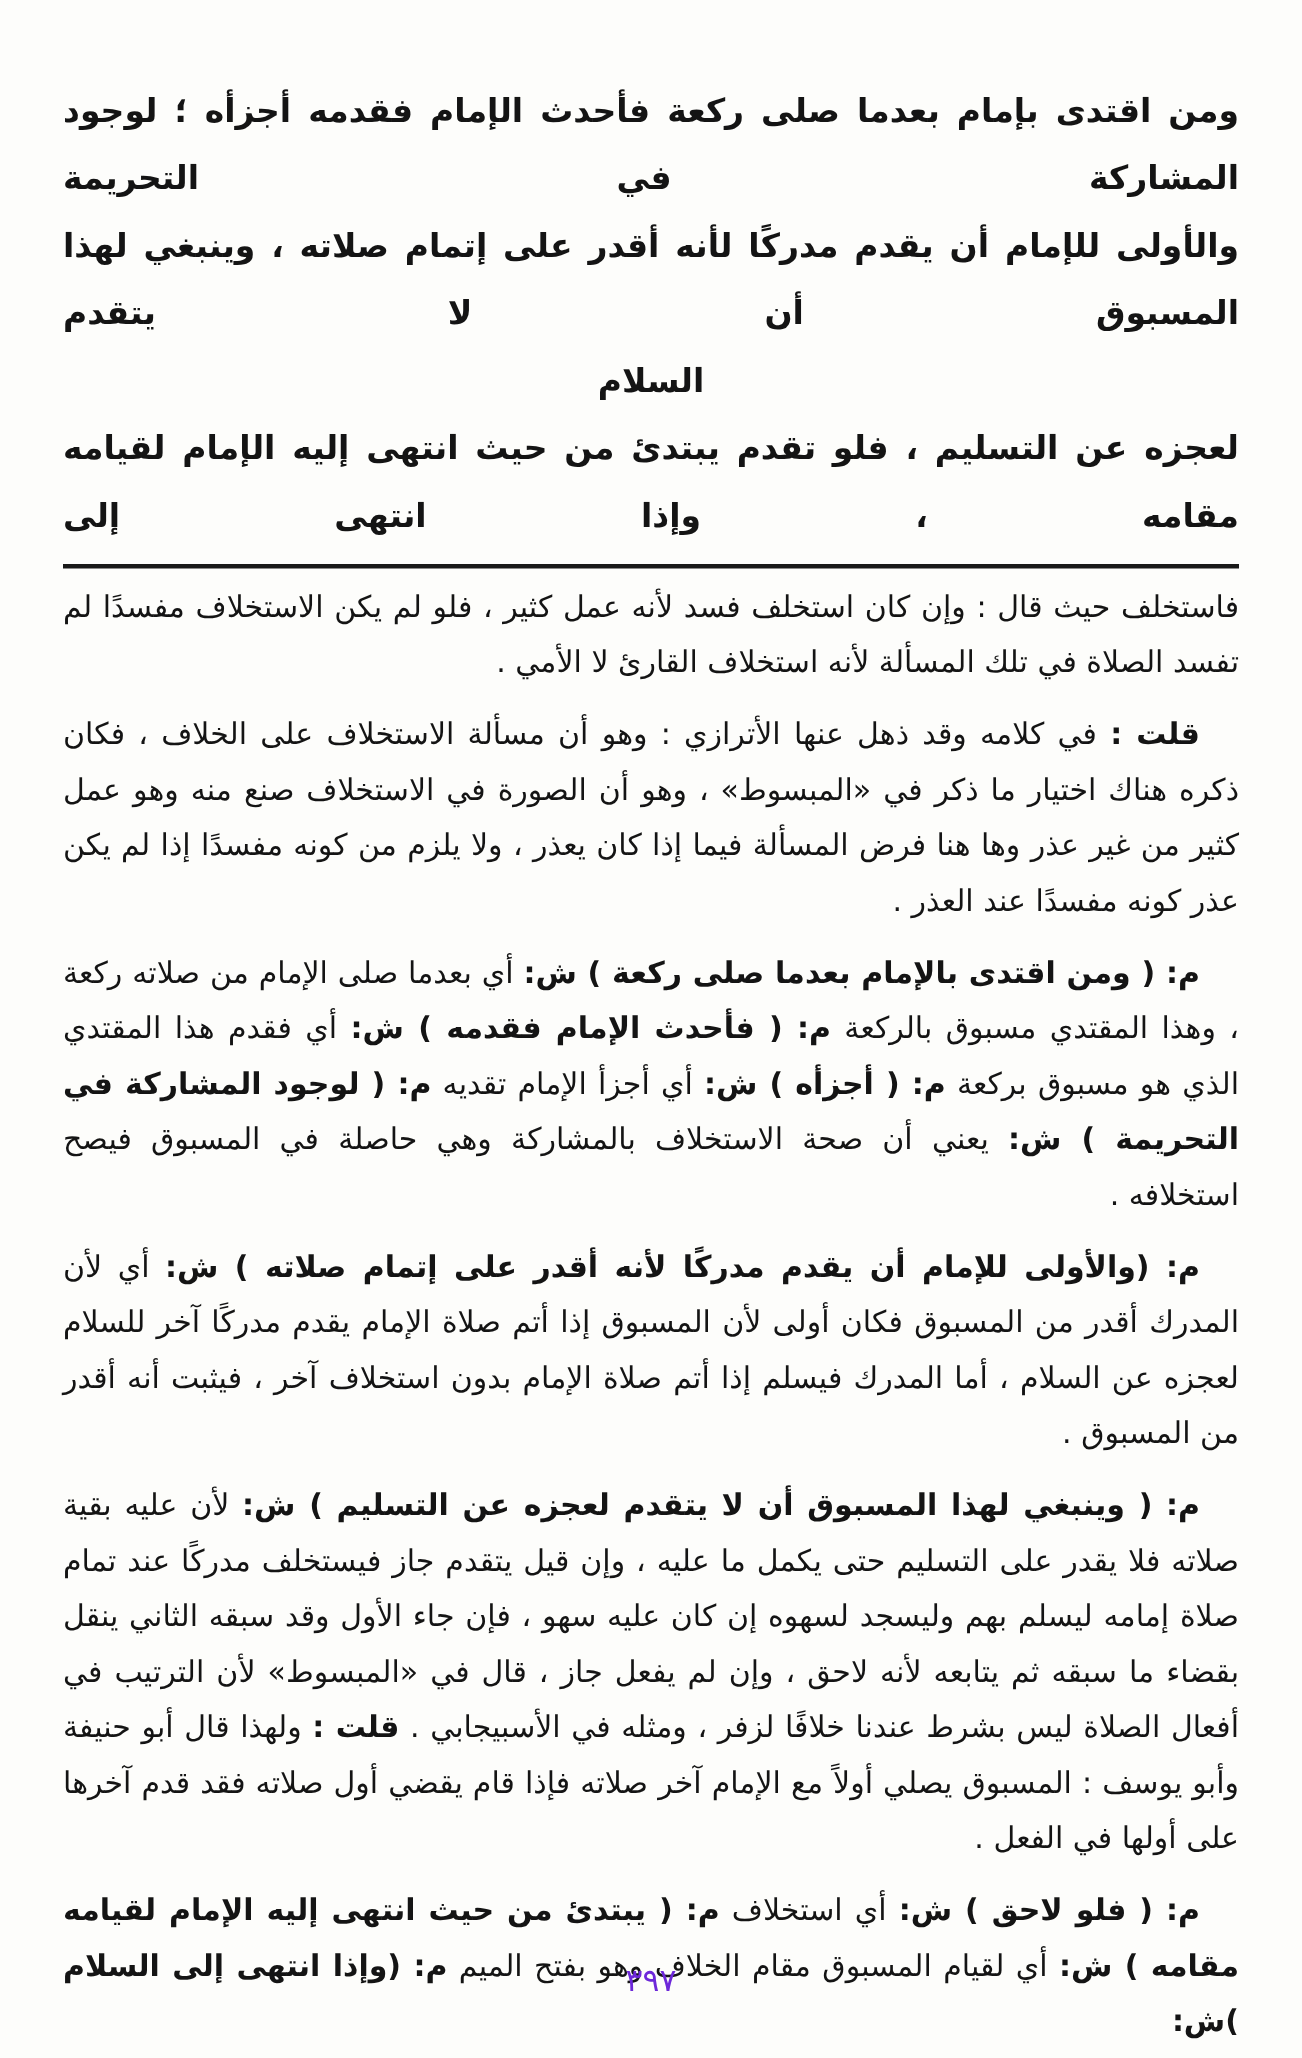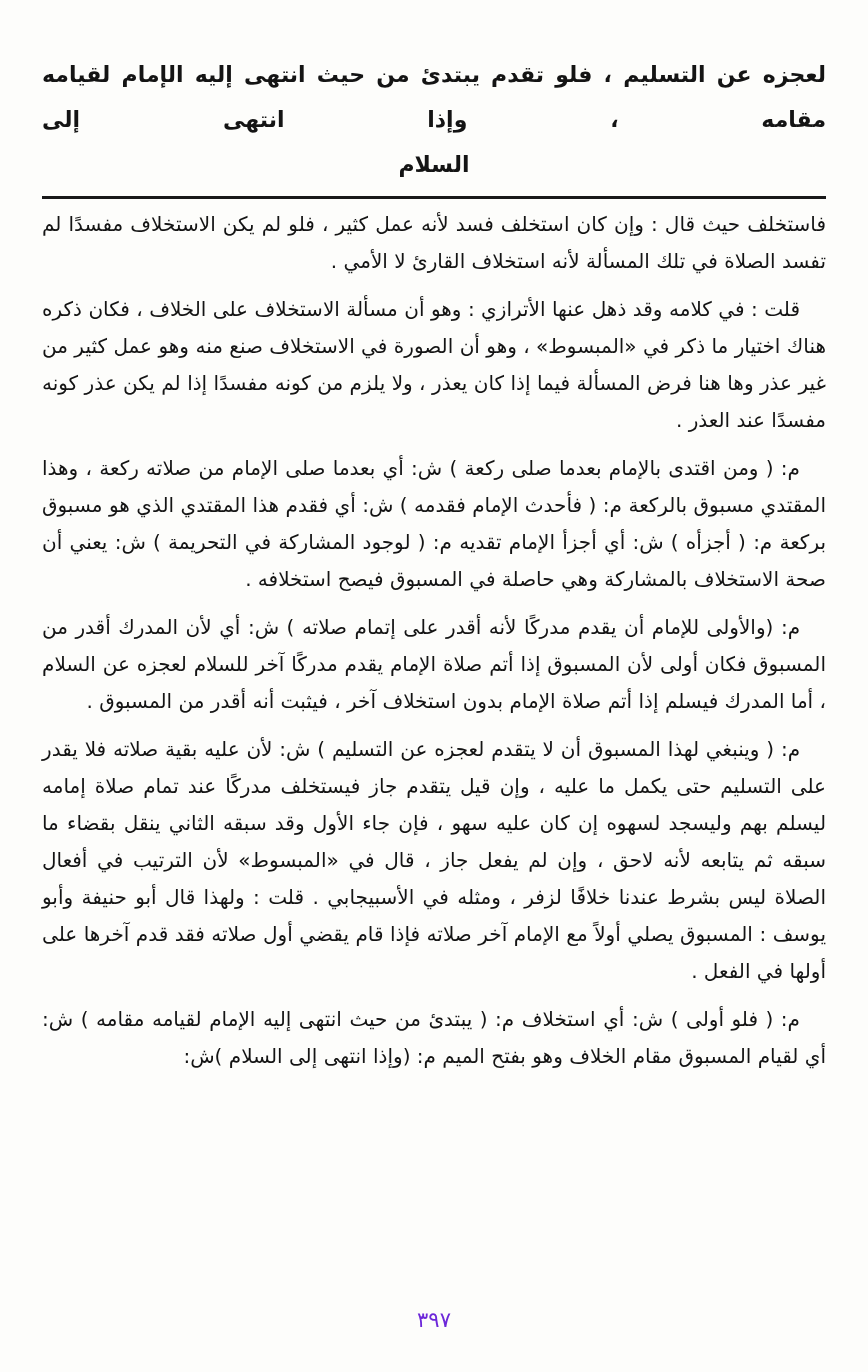--- a/index.html
+++ b/index.html
@@ -43,49 +43,51 @@
   
   .commentary-block { margin: 0; }
   .para {
     margin: 0 0 11px 0;
     font-size: 20px;
     line-height: 37px;
     text-align: justify;
     text-indent: 26px;
   }
   .para.flush { text-indent: 0; }
-  .para .b { font-weight: 400; }
+  .para .b { font-weight: 700; }
   
   .page-number {
     position: absolute;
     bottom: 40px;
     left: 0;
     right: 0;
     text-align: center;
     font-size: 21px;
     color: #6d28d9;
     margin-top: 32px;
   }
 </style>
 </head>
 <body>
 
 <div class="page">
 
   <div class="matn-block">
+      <div class="matn-line">ومن اقتدى بإمام بعدما صلى ركعة فأحدث الإمام فقدمه أجزأه ؛ لوجود المشاركة في التحريمة</div>
+      <div class="matn-line">والأولى للإمام أن يقدم مدركًا لأنه أقدر على إتمام صلاته ، وينبغي لهذا المسبوق أن لا يتقدم</div>
+      <div class="matn-line center">السلام</div>
       <div class="matn-line">لعجزه عن التسليم ، فلو تقدم يبتدئ من حيث انتهى إليه الإمام لقيامه مقامه ، وإذا انتهى إلى</div>
-      <div class="matn-line center">السلام</div>
     </div>
 
   <hr class="separator">
 
   <div class="commentary-block">
       <p class="para flush"><span>فاستخلف حيث قال : وإن كان استخلف فسد لأنه عمل كثير ، فلو لم يكن الاستخلاف مفسدًا لم تفسد الصلاة في تلك المسألة لأنه استخلاف القارئ لا الأمي .</span></p>
       <p class="para"><span class="b">قلت :</span><span> في كلامه وقد ذهل عنها الأترازي : وهو أن مسألة الاستخلاف على الخلاف ، فكان ذكره هناك اختيار ما ذكر في «المبسوط» ، وهو أن الصورة في الاستخلاف صنع منه وهو عمل كثير من غير عذر وها هنا فرض المسألة فيما إذا كان يعذر ، ولا يلزم من كونه مفسدًا إذا لم يكن عذر كونه مفسدًا عند العذر .</span></p>
       <p class="para"><span class="b">م: ( ومن اقتدى بالإمام بعدما صلى ركعة ) ش:</span><span> أي بعدما صلى الإمام من صلاته ركعة ، وهذا المقتدي مسبوق بالركعة </span><span class="b">م: ( فأحدث الإمام فقدمه ) ش:</span><span> أي فقدم هذا المقتدي الذي هو مسبوق بركعة </span><span class="b">م: ( أجزأه ) ش:</span><span> أي أجزأ الإمام تقديه </span><span class="b">م: ( لوجود المشاركة في التحريمة ) ش:</span><span> يعني أن صحة الاستخلاف بالمشاركة وهي حاصلة في المسبوق فيصح استخلافه .</span></p>
       <p class="para"><span class="b">م: (والأولى للإمام أن يقدم مدركًا لأنه أقدر على إتمام صلاته ) ش:</span><span> أي لأن المدرك أقدر من المسبوق فكان أولى لأن المسبوق إذا أتم صلاة الإمام يقدم مدركًا آخر للسلام لعجزه عن السلام ، أما المدرك فيسلم إذا أتم صلاة الإمام بدون استخلاف آخر ، فيثبت أنه أقدر من المسبوق .</span></p>
       <p class="para"><span class="b">م: ( وينبغي لهذا المسبوق أن لا يتقدم لعجزه عن التسليم ) ش:</span><span> لأن عليه بقية صلاته فلا يقدر على التسليم حتى يكمل ما عليه ، وإن قيل يتقدم جاز فيستخلف مدركًا عند تمام صلاة إمامه ليسلم بهم وليسجد لسهوه إن كان عليه سهو ، فإن جاء الأول وقد سبقه الثاني ينقل بقضاء ما سبقه ثم يتابعه لأنه لاحق ، وإن لم يفعل جاز ، قال في «المبسوط» لأن الترتيب في أفعال الصلاة ليس بشرط عندنا خلافًا لزفر ، ومثله في الأسبيجابي . </span><span class="b">قلت :</span><span> ولهذا قال أبو حنيفة وأبو يوسف : المسبوق يصلي أولاً مع الإمام آخر صلاته فإذا قام يقضي أول صلاته فقد قدم آخرها على أولها في الفعل .</span></p>
-      <p class="para"><span class="b">م: ( فلو أولى ) ش:</span><span> أي استخلاف </span><span class="b">م: ( يبتدئ من حيث انتهى إليه الإمام لقيامه مقامه ) ش:</span><span> أي لقيام المسبوق مقام الخلاف وهو بفتح الميم </span><span class="b">م: (وإذا انتهى إلى السلام )ش:</span></p>
+      <p class="para"><span class="b">م: ( فلو لاحق ) ش:</span><span> أي استخلاف </span><span class="b">م: ( يبتدئ من حيث انتهى إليه الإمام لقيامه مقامه ) ش:</span><span> أي لقيام المسبوق مقام الخلاف وهو بفتح الميم </span><span class="b">م: (وإذا انتهى إلى السلام )ش:</span></p>
     </div>
 
   <div class="page-number">٣٩٧</div>
 
 </div>
 
 </body></html>

